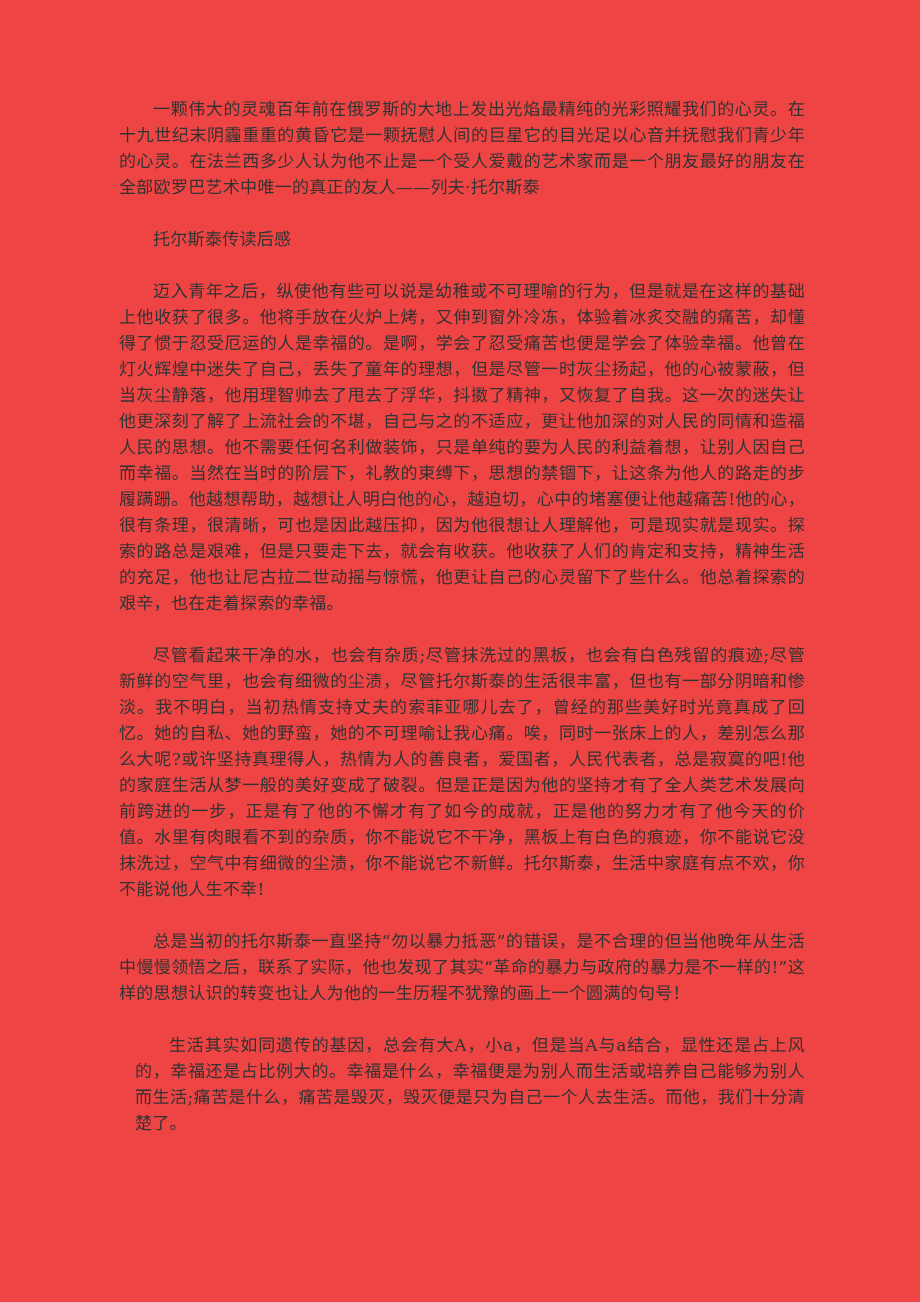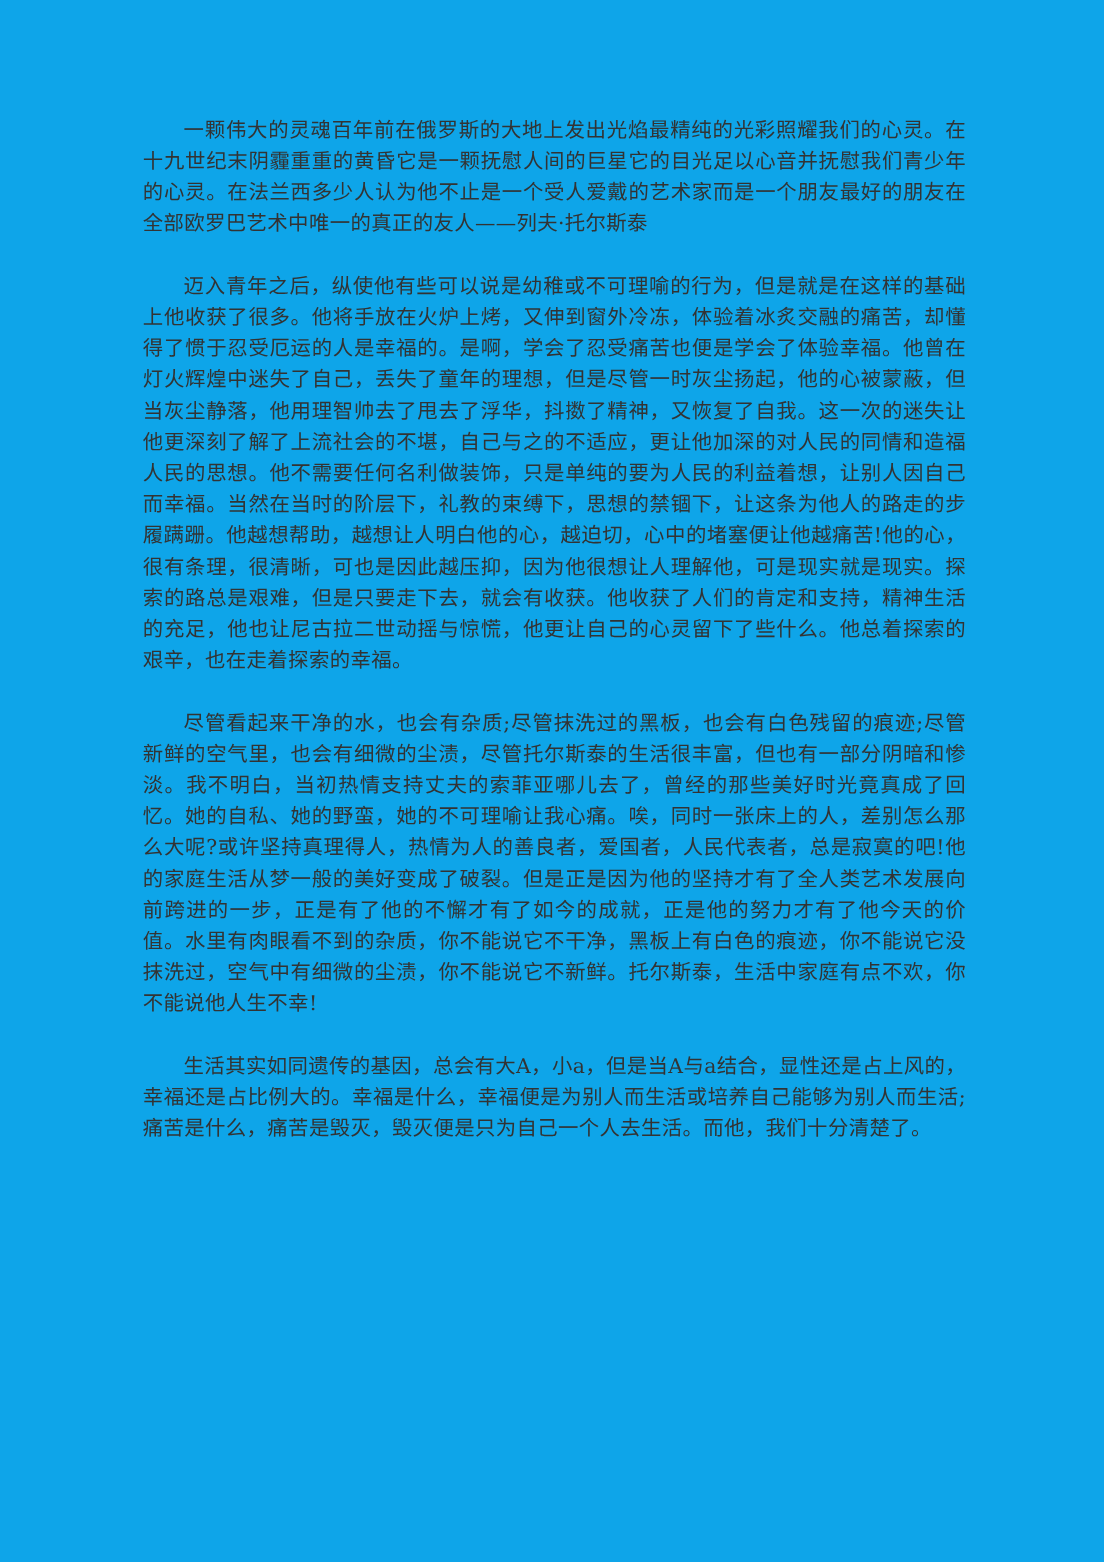--- a/index.html
+++ b/index.html
@@ -4,21 +4,21 @@
 <style>
   html, body {
     margin: 0;
     padding: 0;
     background: #ffffff;
   }
   .page {
     position: relative;
     width: 920px;
     height: 1302px;
-    background: #0ea5e9;
+    background: #ef4444;
     overflow: hidden;
     font-family: "DejaVu Serif", "Liberation Serif", serif;
   }
   .content {
     position: absolute;
     left: 119px;
     top: 96px;
     width: 686px;
     color: #333333;
     font-size: 17px;
@@ -26,25 +26,28 @@
     text-align: justify;
     letter-spacing: 0.3px;
   }
   .para {
     margin: 0 0 26px 0;
     text-indent: 2em;
     word-break: break-all;
   }
   .para:last-child {
     margin-bottom: 0;
+    margin-left: 16px;
   }
 </style>
 </head>
 <body>
 
 <div class="page">
   <div class="content">
     <p class="para">一颗伟大的灵魂百年前在俄罗斯的大地上发出光焰最精纯的光彩照耀我们的心灵。在十九世纪末阴霾重重的黄昏它是一颗抚慰人间的巨星它的目光足以心音并抚慰我们青少年的心灵。在法兰西多少人认为他不止是一个受人爱戴的艺术家而是一个朋友最好的朋友在全部欧罗巴艺术中唯一的真正的友人——列夫·托尔斯泰</p>
+    <p class="para">托尔斯泰传读后感</p>
     <p class="para">迈入青年之后，纵使他有些可以说是幼稚或不可理喻的行为，但是就是在这样的基础上他收获了很多。他将手放在火炉上烤，又伸到窗外冷冻，体验着冰炙交融的痛苦，却懂得了惯于忍受厄运的人是幸福的。是啊，学会了忍受痛苦也便是学会了体验幸福。他曾在灯火辉煌中迷失了自己，丢失了童年的理想，但是尽管一时灰尘扬起，他的心被蒙蔽，但当灰尘静落，他用理智帅去了甩去了浮华，抖擞了精神，又恢复了自我。这一次的迷失让他更深刻了解了上流社会的不堪，自己与之的不适应，更让他加深的对人民的同情和造福人民的思想。他不需要任何名利做装饰，只是单纯的要为人民的利益着想，让别人因自己而幸福。当然在当时的阶层下，礼教的束缚下，思想的禁锢下，让这条为他人的路走的步履蹒跚。他越想帮助，越想让人明白他的心，越迫切，心中的堵塞便让他越痛苦!他的心，很有条理，很清晰，可也是因此越压抑，因为他很想让人理解他，可是现实就是现实。探索的路总是艰难，但是只要走下去，就会有收获。他收获了人们的肯定和支持，精神生活的充足，他也让尼古拉二世动摇与惊慌，他更让自己的心灵留下了些什么。他总着探索的艰辛，也在走着探索的幸福。</p>
     <p class="para">尽管看起来干净的水，也会有杂质;尽管抹洗过的黑板，也会有白色残留的痕迹;尽管新鲜的空气里，也会有细微的尘渍，尽管托尔斯泰的生活很丰富，但也有一部分阴暗和惨淡。我不明白，当初热情支持丈夫的索菲亚哪儿去了，曾经的那些美好时光竟真成了回忆。她的自私、她的野蛮，她的不可理喻让我心痛。唉，同时一张床上的人，差别怎么那么大呢?或许坚持真理得人，热情为人的善良者，爱国者，人民代表者，总是寂寞的吧!他的家庭生活从梦一般的美好变成了破裂。但是正是因为他的坚持才有了全人类艺术发展向前跨进的一步，正是有了他的不懈才有了如今的成就，正是他的努力才有了他今天的价值。水里有肉眼看不到的杂质，你不能说它不干净，黑板上有白色的痕迹，你不能说它没抹洗过，空气中有细微的尘渍，你不能说它不新鲜。托尔斯泰，生活中家庭有点不欢，你不能说他人生不幸!</p>
+    <p class="para">总是当初的托尔斯泰一直坚持“勿以暴力抵恶”的错误，是不合理的但当他晚年从生活中慢慢领悟之后，联系了实际，他也发现了其实“革命的暴力与政府的暴力是不一样的!”这样的思想认识的转变也让人为他的一生历程不犹豫的画上一个圆满的句号！</p>
     <p class="para">生活其实如同遗传的基因，总会有大A，小a，但是当A与a结合，显性还是占上风的，幸福还是占比例大的。幸福是什么，幸福便是为别人而生活或培养自己能够为别人而生活;痛苦是什么，痛苦是毁灭，毁灭便是只为自己一个人去生活。而他，我们十分清楚了。</p>
   </div>
 </div>
 
 </body></html>

